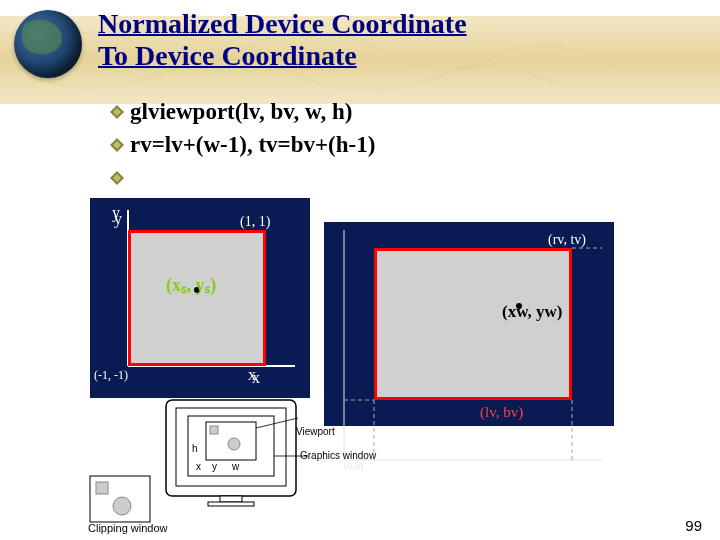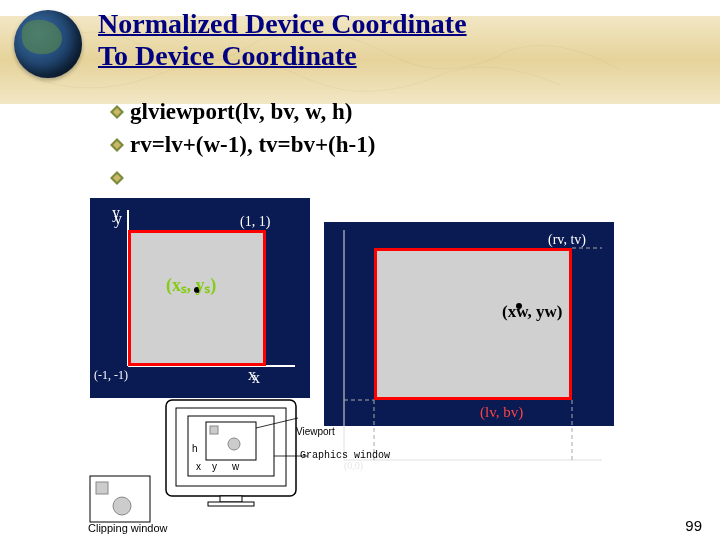--- a/index.html
+++ b/index.html
@@ -206,17 +206,17 @@
 
     <text x="104" y="54" font-size="10" font-family="Arial">h</text>
     <text x="144" y="72" font-size="10" font-family="Arial">w</text>
     <text x="108" y="72" font-size="10" font-family="Arial">x</text>
     <text x="124" y="72" font-size="10" font-family="Arial">y</text>
 
     <line x1="168" y1="30" x2="210" y2="20" stroke="#000" stroke-width="0.8"></line>
     <line x1="186" y1="58" x2="220" y2="58" stroke="#000" stroke-width="0.8"></line>
   </svg>
   <div style="position:absolute;top:12px;left:208px;font-size:10px;font-family:Arial;margin-top:16px;">Viewport</div>
-  <div style="position:absolute;top:52px;left:212px;font-size:10px;font-family:Liberation Mono, monospace;white-space:nowrap;">Graphics window</div>
+  <div style="position:absolute;top:52px;left:212px;font-size:10px;font-family:Liberation Sans, sans-serif;white-space:nowrap;">Graphics window</div>
   <div style="position:absolute;top:124px;left:0px;font-size:11px;font-family:Arial;">Clipping window</div>
 </div>
 
 <div class="page-num">99</div>
 
 </body></html>

